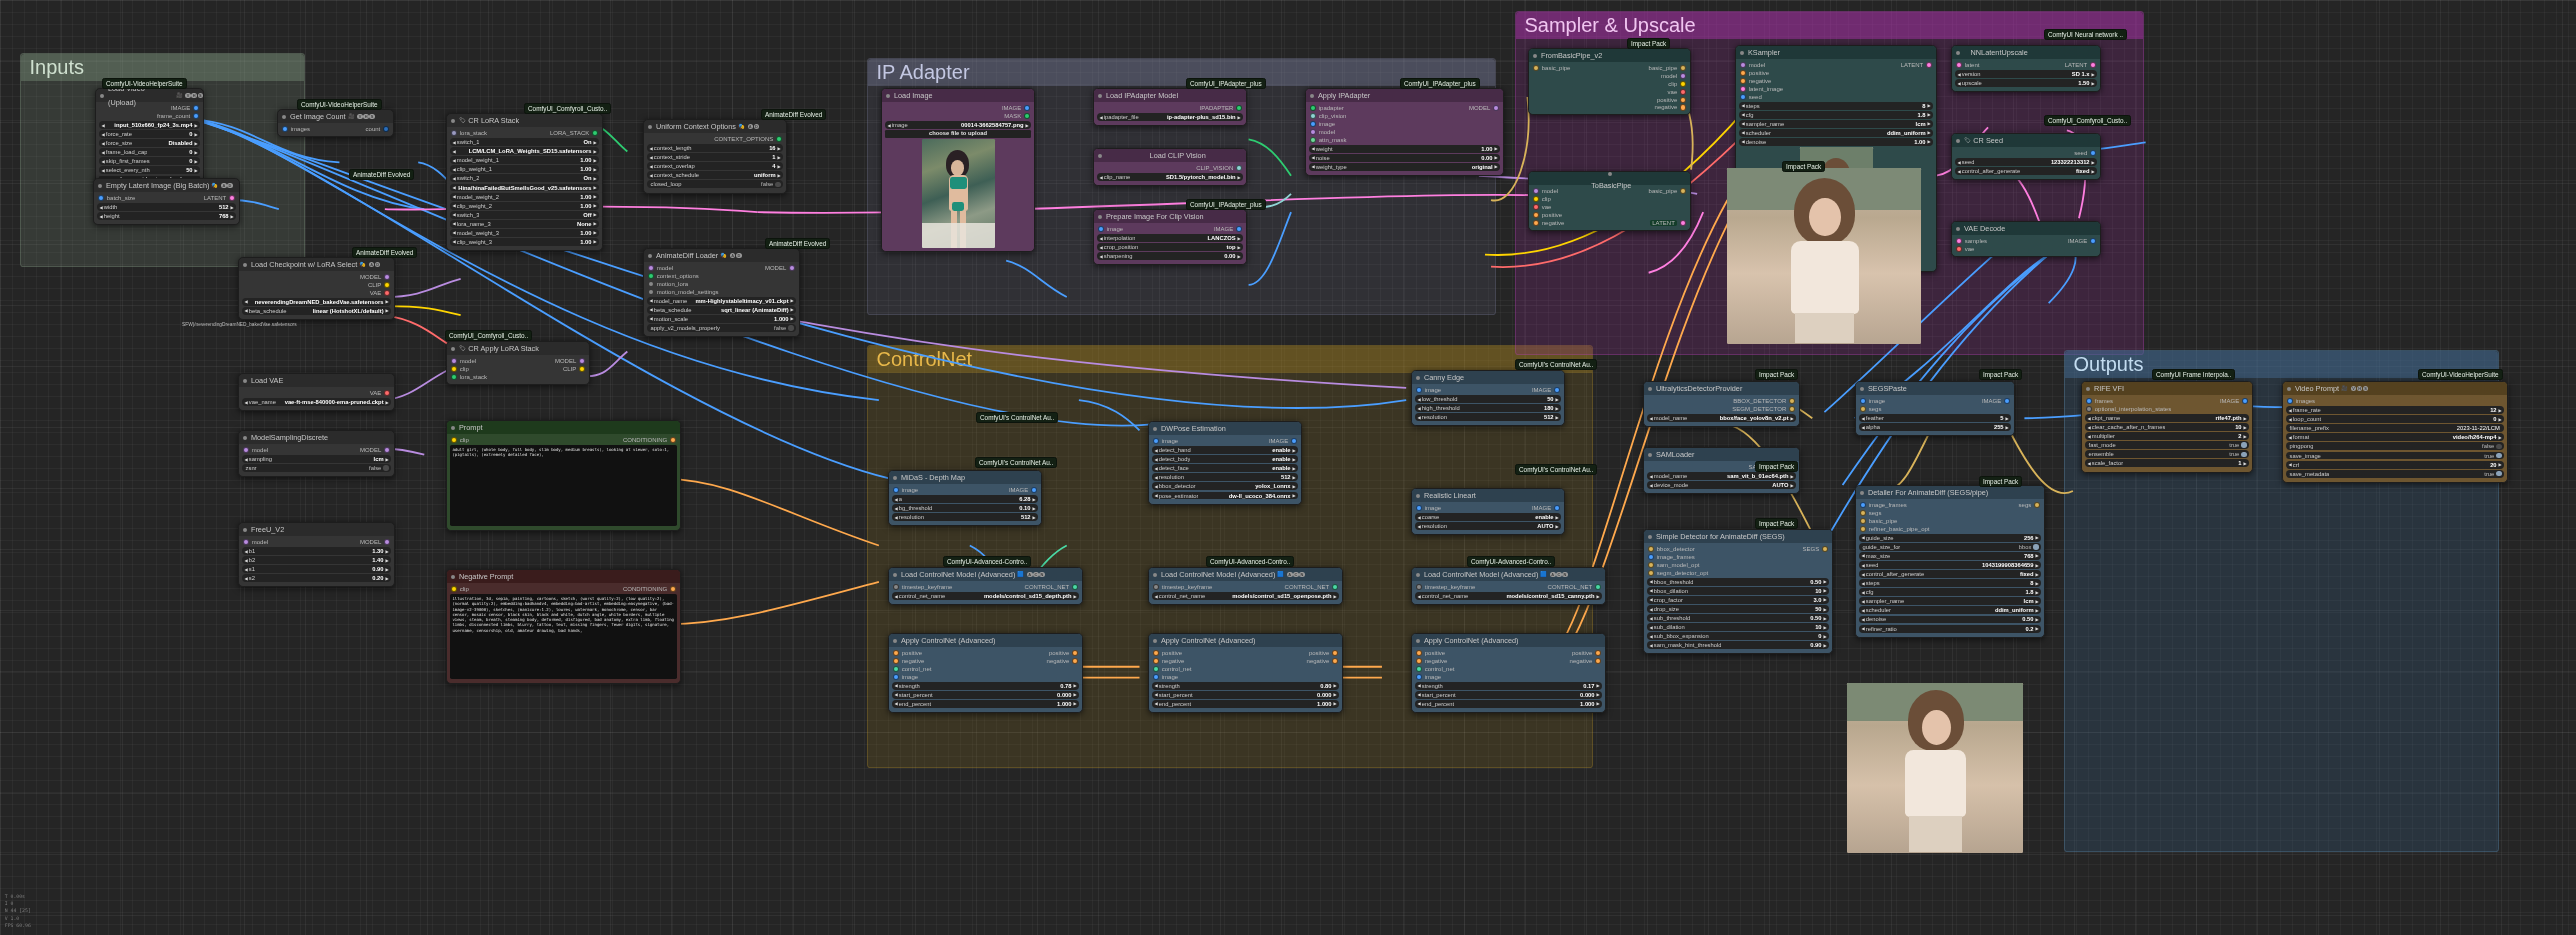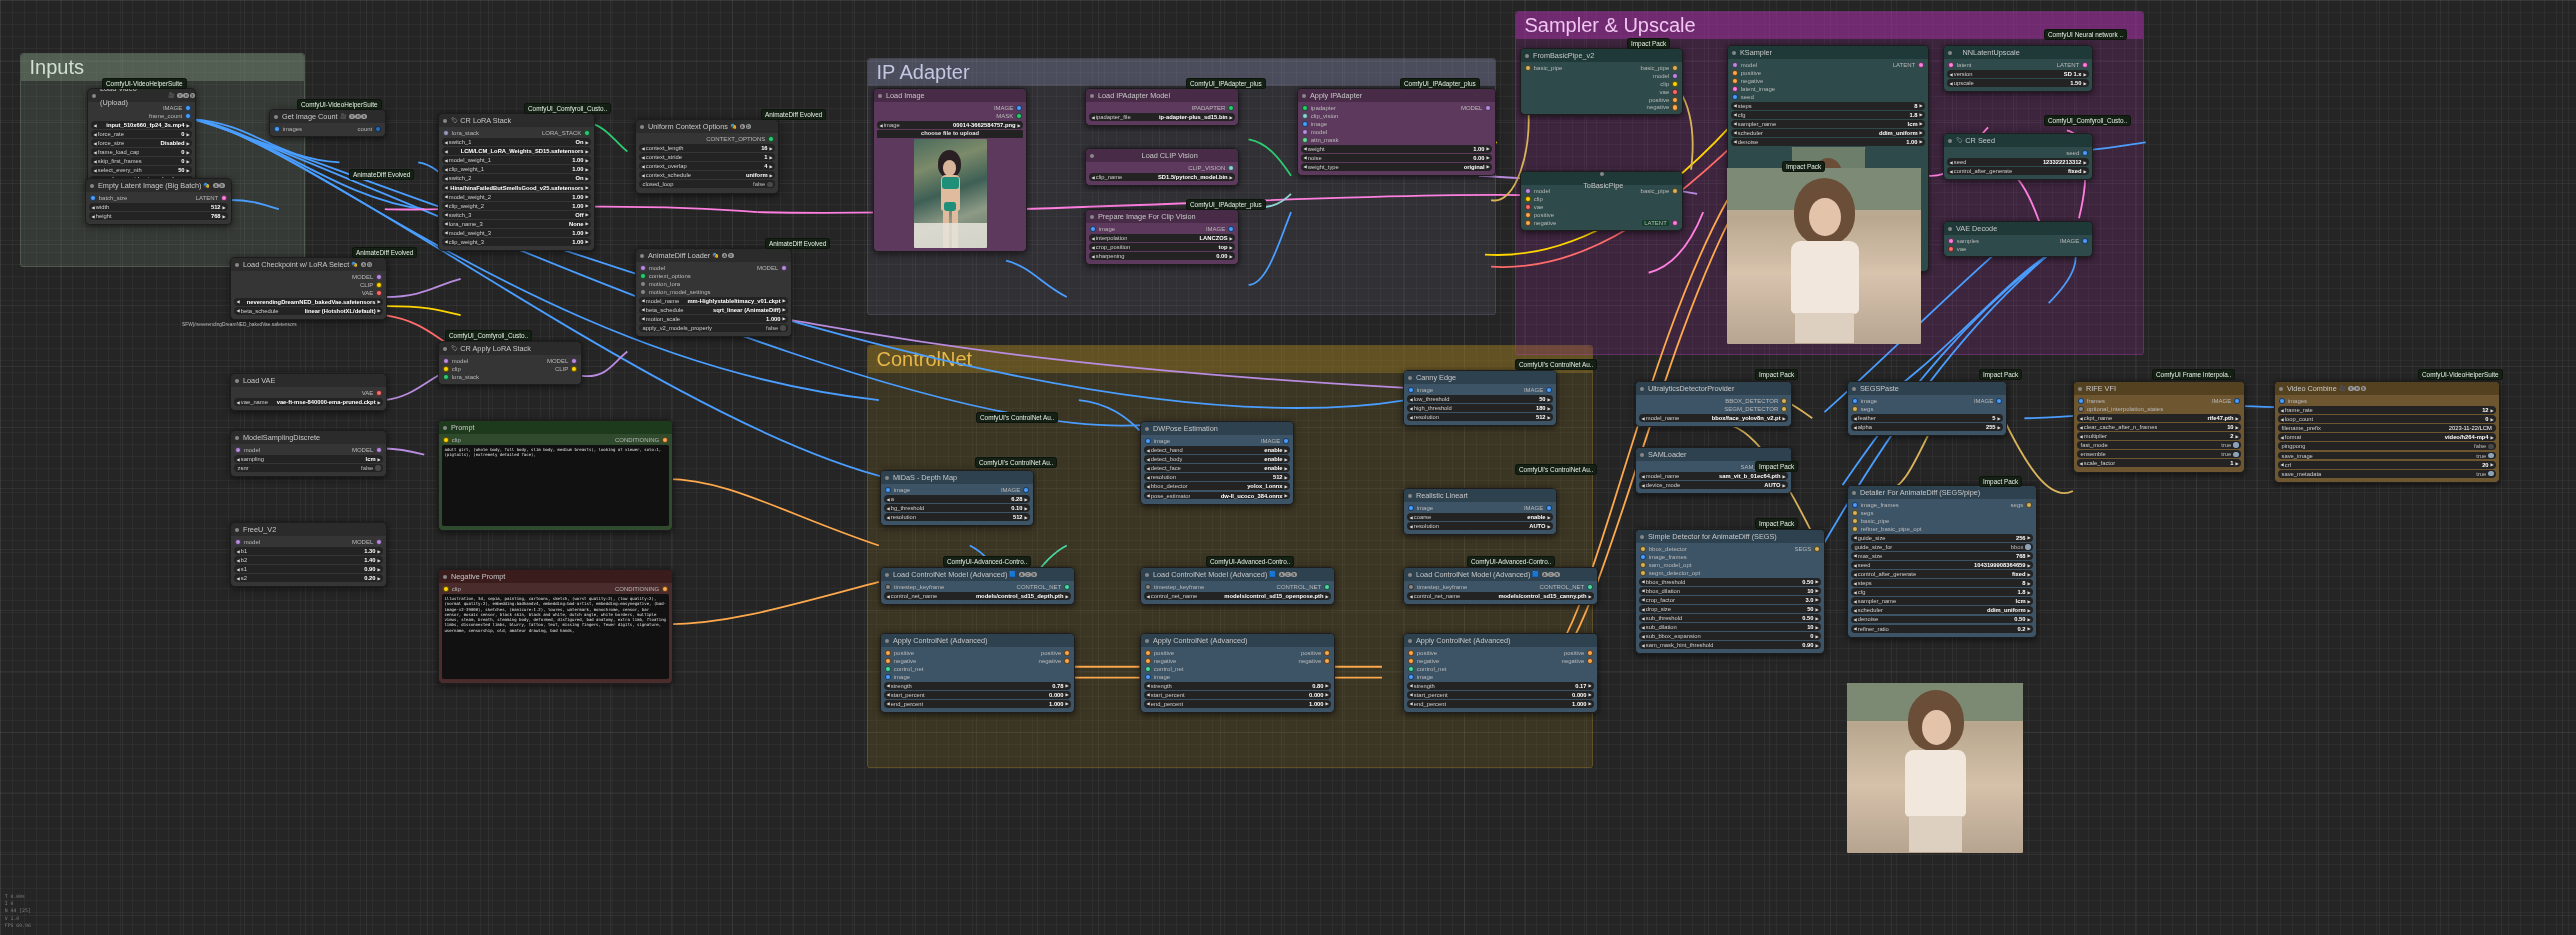--- a/index.html
+++ b/index.html
@@ -23,20 +23,21 @@
   .group-title{
     position:absolute;top:0;left:0;right:0;height:27px;line-height:27px;
     padding-left:8.5px;font-size:20px;border-radius:3.6px 3.6px 0 0;
     white-space:nowrap;overflow:hidden;
   }
   .node{
     position:absolute;border-radius:4.8px;
     box-shadow:0 1.8px 6px rgba(0,0,0,.55);
     background:#353535;border:0.6px solid #1d1d1d;
     overflow:hidden;
+    margin-left:8px;
   }
   .node-title{
     height:13.3px;line-height:13.3px;font-size:7.3px;color:#c8c8c8;
     padding-left:3.6px;display:flex;align-items:center;gap:2.4px;
     background:rgba(0,0,0,0.18);
   }
   .dotm{width:4.2px;height:4.2px;border-radius:50%;background:#888;flex:none;margin-right:1.8px;}
   .node-body{padding:1.8px 3px 3px 3px;}
   .badge{
     position:absolute;height:9px;line-height:9px;font-size:6.4px;
@@ -92,20 +93,23 @@
 
   <div class="group" style="left:867px;top:345px;width:724px;height:421px;background:rgba(160,125,30,0.18);border:0.6px solid rgba(190,150,45,.28);">
     <div class="group-title" style="background:rgba(180,140,35,.32);color:#e8b84a;">ControlNet</div>
   </div>
 
   <div class="group" style="left:1515px;top:11px;width:627px;height:342px;background:rgba(150,40,150,0.22);border:0.6px solid rgba(190,70,190,.30);">
     <div class="group-title" style="background:rgba(175,50,175,.45);color:#f0c5f0;">Sampler &amp; Upscale</div>
   </div>
 
 
+  <div class="group" style="left:2064px;top:350px;width:433px;height:500px;background:rgba(55,95,130,0.28);border:0.6px solid rgba(90,135,170,.34);">
+    <div class="group-title" style="background:rgba(70,110,150,.45);color:#c3dcf0;">Outputs</div>
+  </div>
 
   <svg id="wires" viewBox="0 0 4250 1543" preserveAspectRatio="none">
     <g fill="none" stroke-width="3">
       <path d="M320 197 C 420 205, 450 260, 560 268" stroke="#4a9eff"></path>
       <path d="M320 197 C 430 215, 560 330, 700 345" stroke="#4a9eff"></path>
       <path d="M320 197 C 500 230, 900 600, 1450 660" stroke="#4a9eff"></path>
       <path d="M320 197 C 520 240, 1100 700, 1470 790" stroke="#4a9eff"></path>
       <path d="M320 197 C 520 250, 1500 740, 1900 700" stroke="#4a9eff"></path>
       <path d="M320 197 C 540 260, 1700 760, 2320 660" stroke="#4a9eff"></path>
       <path d="M690 268 C 720 272, 740 300, 760 320" stroke="#4a9eff"></path>
@@ -2000,21 +2004,21 @@
           <span class="val">1</span>
           <span class="arR">▶</span>
         </div>
     </div>
   </div>
 
   <div class="badge" style="left:2418px;top:369px;">ComfyUI-VideoHelperSuite</div>
   <div class="node" style="left:2274px;top:381px;width:224px;background:#6e5630;">
     <div class="node-title" style="background:#54411f;">
       <span class="dotm"></span>
-      <span>Video Combine</span>
+      <span>Video Prompt</span>
       <span class="emoji">🎥</span>
       <span class="vhs">
           <i>V</i>
           <i>H</i>
           <i>S</i>
         </span>
     </div>
     <div class="node-body">
       <div class="port-row">
           <span class="pl">

